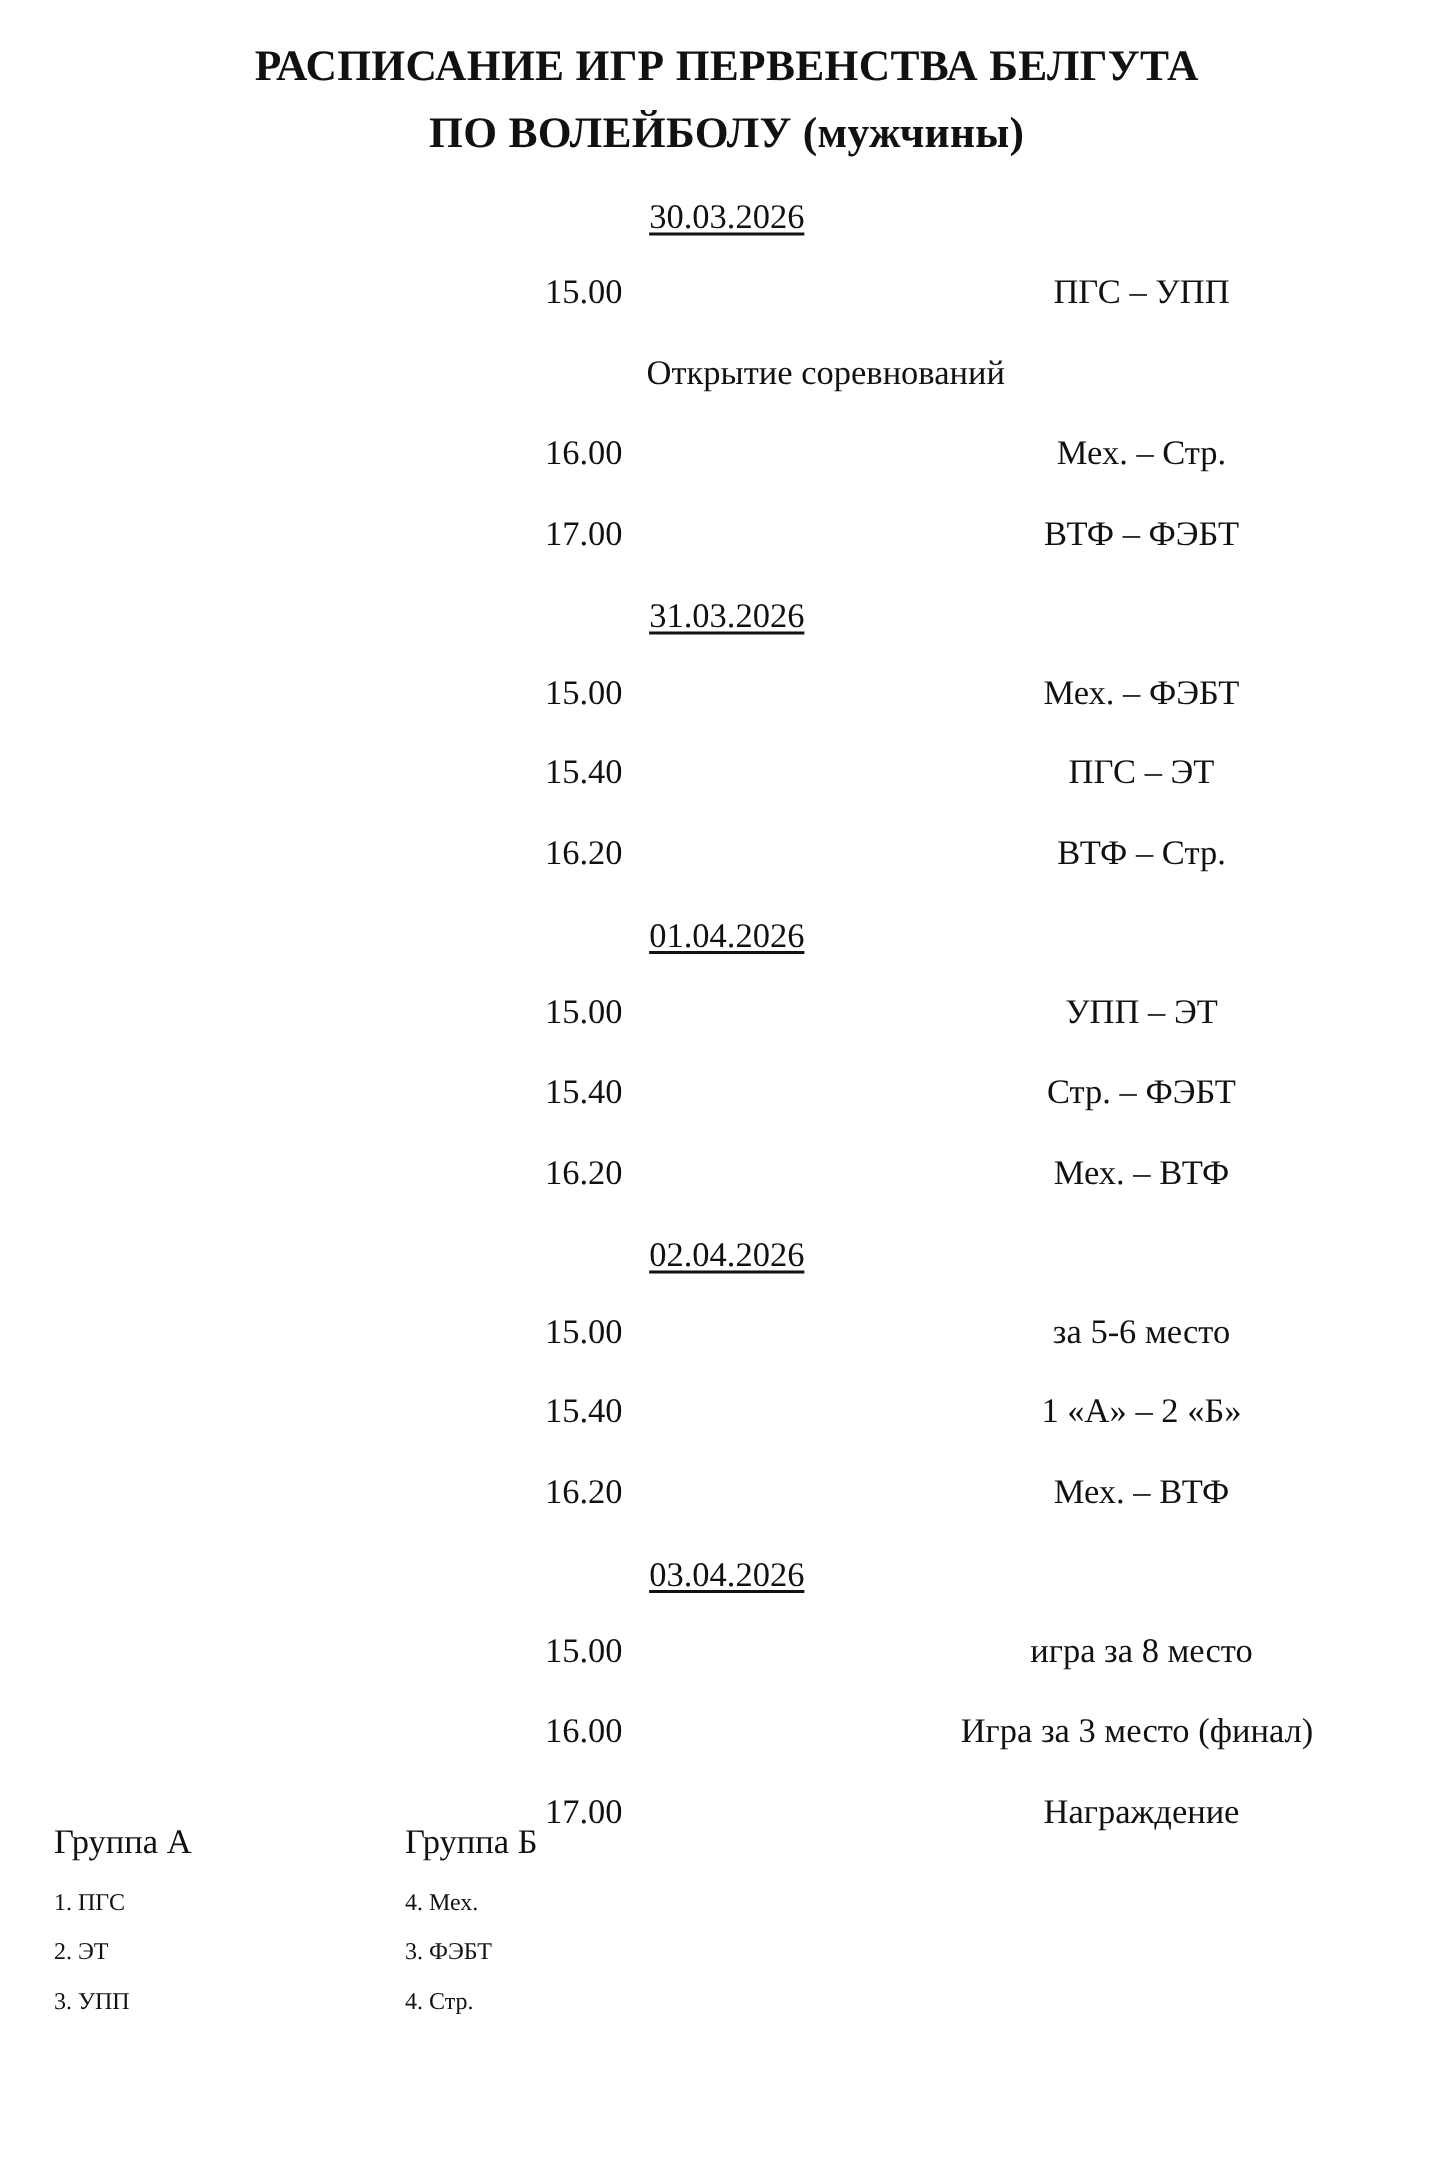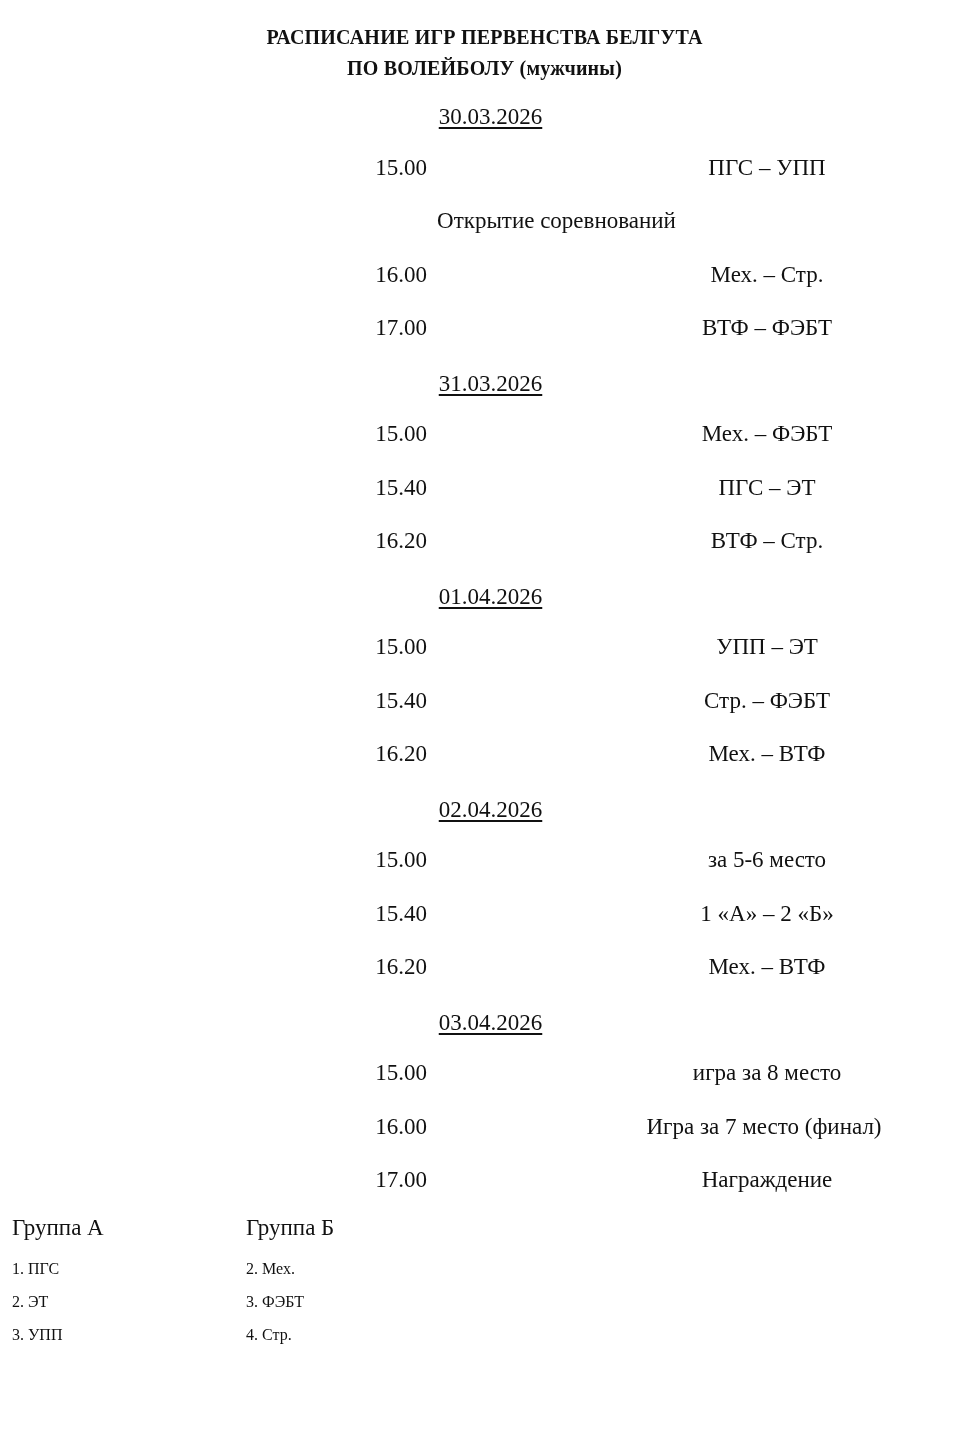--- a/index.html
+++ b/index.html
@@ -20,31 +20,30 @@
     height: 1442px;
     position: relative;
     box-sizing: border-box;
     padding: 0;
   }
   .title-block {
     text-align: center;
     margin-top: 22px;
   }
   .title-line {
-    font-size: 20px;
+    font-size: 29px;
     font-weight: bold;
     letter-spacing: 0.2px;
     line-height: 1.55;
   }
   .schedule {
     margin-top: 16px;
   }
   .day-block {
     margin-bottom: 2px;
-    padding-left: 12px;
   }
   .date-row {
     text-align: center;
     font-size: 23px;
     line-height: 1.5;
     margin-top: 12px;
     margin-bottom: 6px;
   }
   .date-row span {
     text-decoration: underline;
@@ -67,21 +66,21 @@
     flex: 1;
     text-align: center;
     padding-left: 138px;
     white-space: nowrap;
   }
   .match-desc.wide {
     padding-left: 132px;
   }
   .groups {
     position: absolute;
-    left: 12px;
+    left: 36px;
     top: 1182px;
     display: flex;
     gap: 0;
   }
   .group-col {
     width: 234px;
     font-size: 23px;
     line-height: 2.08;
   }
   .group-head {
@@ -172,38 +171,38 @@
     </div>
 
     <div class="day-block">
       <div class="date-row"><span>03.04.2026</span></div>
       <div class="match-row">
         <div class="match-time">15.00</div>
         <div class="match-desc">игра за 8 место</div>
       </div>
       <div class="match-row">
         <div class="match-time">16.00</div>
-        <div class="match-desc wide">Игра за 7 место (финал)</div>
+        <div class="match-desc wide">Игра за 3 место (финал)</div>
       </div>
       <div class="match-row">
         <div class="match-time">17.00</div>
         <div class="match-desc">Награждение</div>
       </div>
     </div>
 
   </div>
 
   <div class="groups">
     <div class="group-col">
       <div class="group-head">Группа А</div>
       <div class="group-item">1. ПГС</div>
       <div class="group-item">2. ЭТ</div>
       <div class="group-item">3. УПП</div>
     </div>
     <div class="group-col">
       <div class="group-head">Группа Б</div>
-      <div class="group-item">2. Мех.</div>
+      <div class="group-item">4. Мех.</div>
       <div class="group-item">3. ФЭБТ</div>
       <div class="group-item">4. Стр.</div>
     </div>
   </div>
 
 </div>
 
 </body></html>

